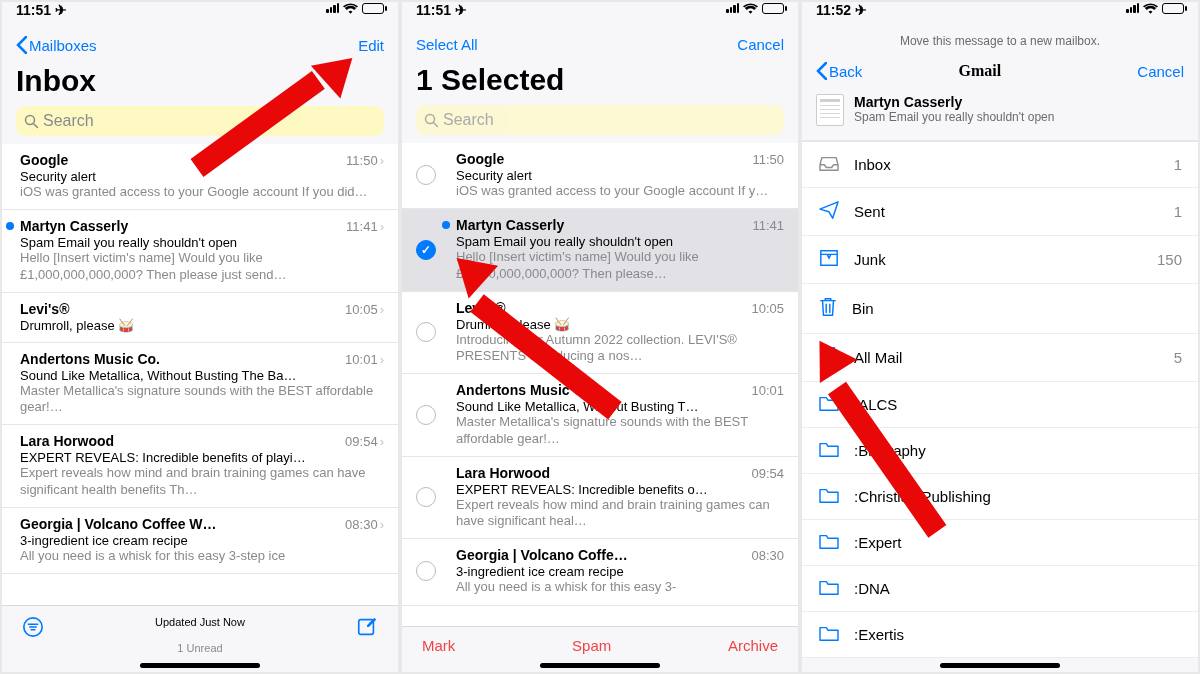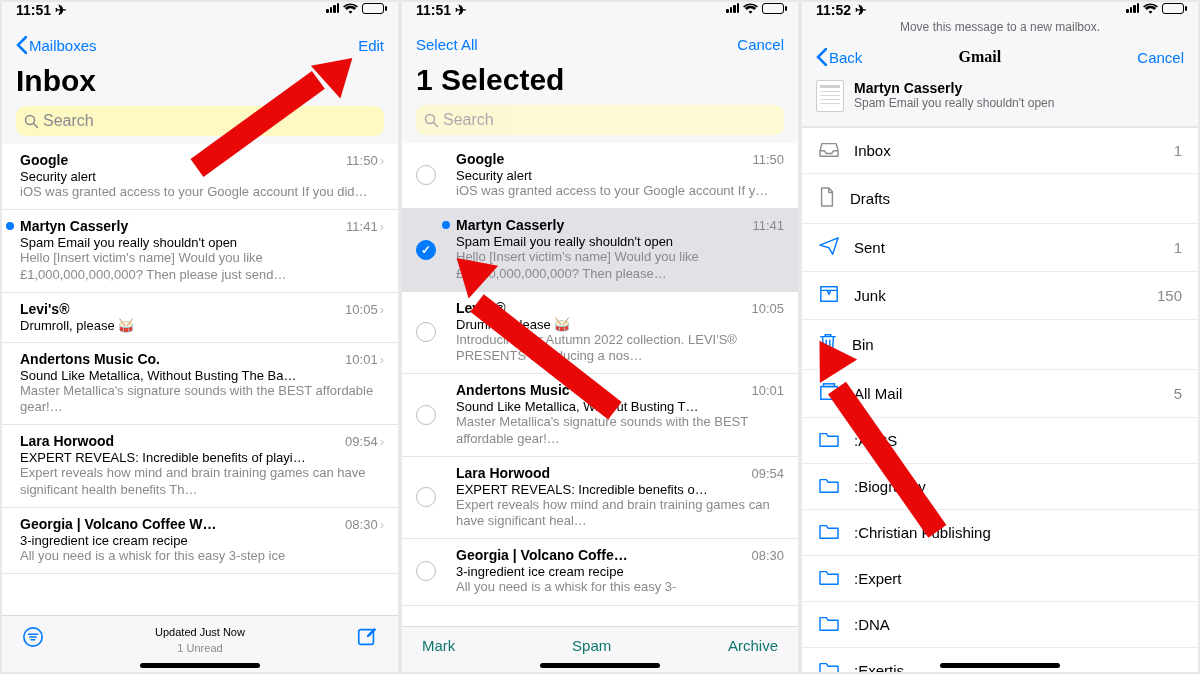--- a/index.html
+++ b/index.html
@@ -68,24 +68,24 @@
   .sender-row { display:flex; justify-content:space-between; align-items:baseline;}
   .sender { font-weight:600; font-size:14px; color:#000;}
   .time { color:#8a8a8e; font-size:13px; display:flex; align-items:center; gap:2px;}
   .chev { color:#c5c5c8; }
   .subject { color:#000; font-size:13px; margin-top:1px; white-space:nowrap; overflow:hidden; text-overflow:ellipsis;}
   .preview { color:#8a8a8e; font-size:13px; line-height:1.25; margin-top:0;
              display:-webkit-box; -webkit-line-clamp:2; -webkit-box-orient:vertical; overflow:hidden;}
   .row.selected { background:#e1e1e6; }
   .toolbar {
     border-top:1px solid #d9d9de; display:flex; justify-content:space-between;
-    align-items:center; padding:10px 20px 18px; font-size:15px; color:#0f766e;
+    align-items:center; padding:10px 20px 18px; font-size:15px; color:#ef4444;
     background:#f7f7f9;
   }
-  .toolbar.center-stack { flex-direction:column; gap:4px; color:#000; font-size:11px; position:relative;}
+  .toolbar.center-stack { flex-direction:column; gap:14px; color:#000; font-size:11px; position:relative;}
   .toolbar.center-stack .sub { color:#8a8a8e; }
   .toolbar.center-stack .left-ico { position:absolute; left:20px; top:10px;}
   .toolbar.center-stack .right-ico { position:absolute; right:20px; top:10px;}
   .homebar { position:absolute; bottom:4px; left:50%; transform:translateX(-50%);
              width:120px; height:5px; background:#000; border-radius:3px;}
   .move-hint { text-align:center; font-size:12px; color:#6b6b6f; padding:2px 16px 14px; }
   .center-title { text-align:center; font-weight:600; font-size:16px; color:#000; flex:1;font-family:Liberation Serif, serif;}
   .msg-summary { display:flex; gap:10px; padding:6px 14px 14px; border-bottom:1px solid #e6e6e8;}
   .msg-summary .thumb { width:28px; height:32px; border:1px solid #ccc; border-radius:2px; position:relative; background:#fff;}
   .msg-summary .thumb:before { content:''; position:absolute; left:3px; top:4px; right:3px; height:3px; background:#d0d0d3;}
@@ -379,26 +379,20 @@
   </div>
   <div class="folder-list" id="folders3">
       <div class="folder-row">
         <span><svg width="22" height="18" viewBox="0 0 24 20">
             <path d="M2 12h5l2 3h6l2-3h5M4 4h16l2 8v6H2v-6l2-8z" stroke="#8e8e93" stroke-width="1.6" fill="none" stroke-linejoin="round"></path>
           </svg></span>
         <span>Inbox</span>
         <span class="count">1</span>
       </div>
       <div class="folder-row">
-        <span><svg width="18" height="22" viewBox="0 0 20 24">
-            <path d="M4 2h8l4 4v16H4V2z M12 2v5h5" stroke="#8e8e93" stroke-width="1.6" fill="none" stroke-linejoin="round"></path>
-          </svg></span>
-        <span>Drafts</span>
-      </div>
-      <div class="folder-row">
         <span><svg width="22" height="20" viewBox="0 0 24 22">
             <path d="M2 10L22 2l-6 18-4-7-10-3z" stroke="#007aff" stroke-width="1.6" fill="none" stroke-linejoin="round"></path>
           </svg></span>
         <span>Sent</span>
         <span class="count">1</span>
       </div>
       <div class="folder-row">
         <span><svg width="22" height="20" viewBox="0 0 24 22">
             <rect x="3" y="3" width="18" height="16" stroke="#007aff" stroke-width="1.6" fill="none"></rect>
             <path d="M3 7h18 M10 7l2 4 2-4" stroke="#007aff" stroke-width="1.6" fill="none"></path>

